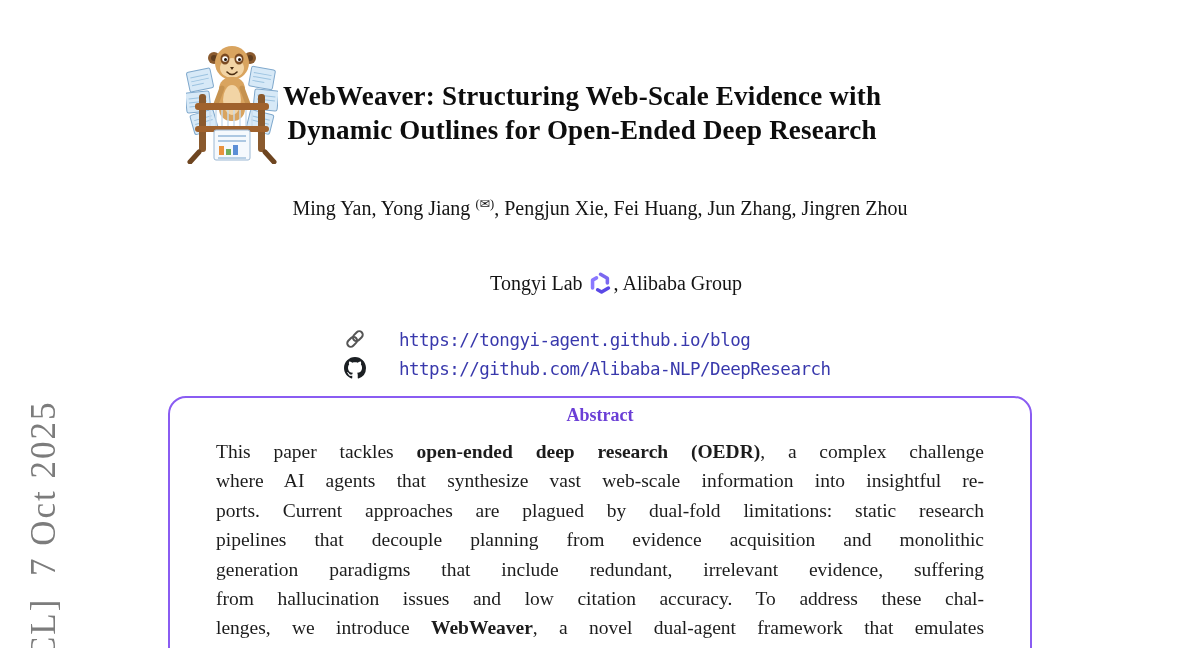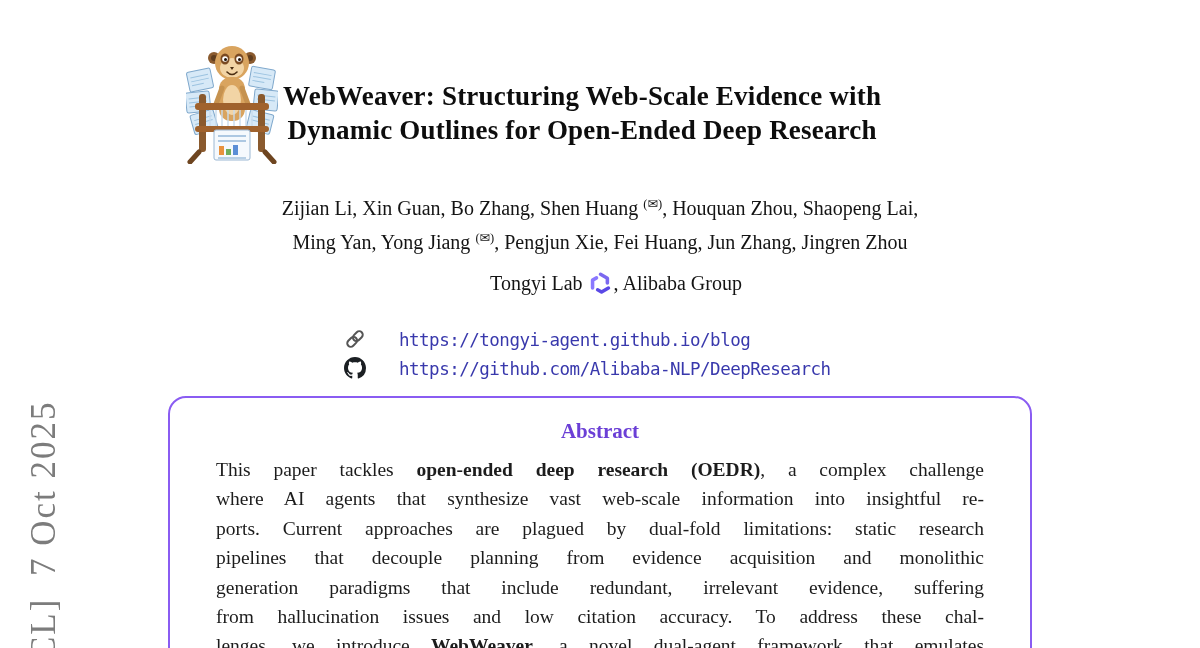--- a/index.html
+++ b/index.html
@@ -107,23 +107,23 @@
   .abstract-box {
     position: absolute;
     left: 168px; top: 396px;
     width: 864px; height: 310px;
     border: 2.5px solid #8a5cf2;
     border-radius: 18px;
     background: #ffffff;
     box-sizing: border-box;
   }
   .abstract-heading {
-    margin-top: 21px;
-    text-align: center;
-    font-size: 21px;
+    margin-top: 7px;
+    text-align: center;
+    font-size: 18px;
     font-weight: bold;
     color: #6b3fd6;
   }
   .abstract-body {
     margin: 11px 46px 0 46px;
     font-size: 19.5px;
     line-height: 29.4px;
     color: #1c1c1c;
   }
   .abs-line {
@@ -226,21 +226,20 @@
     </g>
   </svg>
 </div>
 
 <h1 class="title">
   <span>WebWeaver: Structuring Web-Scale Evidence with</span><br>
   <span>Dynamic Outlines for Open-Ended Deep Research</span>
 </h1>
 
 <div class="authors">
-  <div class="author-line" id="author-line-1"><span>Zijian Li, Xin Guan, Bo Zhang, Shen Huang </span><span class="mailmark">(✉)</span><span>, Houquan Zhou, Shaopeng Lai,</span></div>
   <div class="author-line" id="author-line-2"><span>Ming Yan, Yong Jiang </span><span class="mailmark">(✉)</span><span>, Pengjun Xie, Fei Huang, Jun Zhang, Jingren Zhou</span></div>
 </div>
 
 <div class="affiliation">
   <span>Tongyi Lab</span><span class="tongyi-icon">
     <svg viewBox="0 0 24 24" xmlns="http://www.w3.org/2000/svg">
       <g fill="none" stroke-width="3.4" stroke-linecap="round" stroke-linejoin="round">
         <path d="M12 3.2 L18.6 7 L18.6 11.4" stroke="#7b68f0"></path>
         <g transform="rotate(120 12 12)">
             <path d="M12 3.2 L18.6 7 L18.6 11.4" stroke="#5a49e6"></path>

